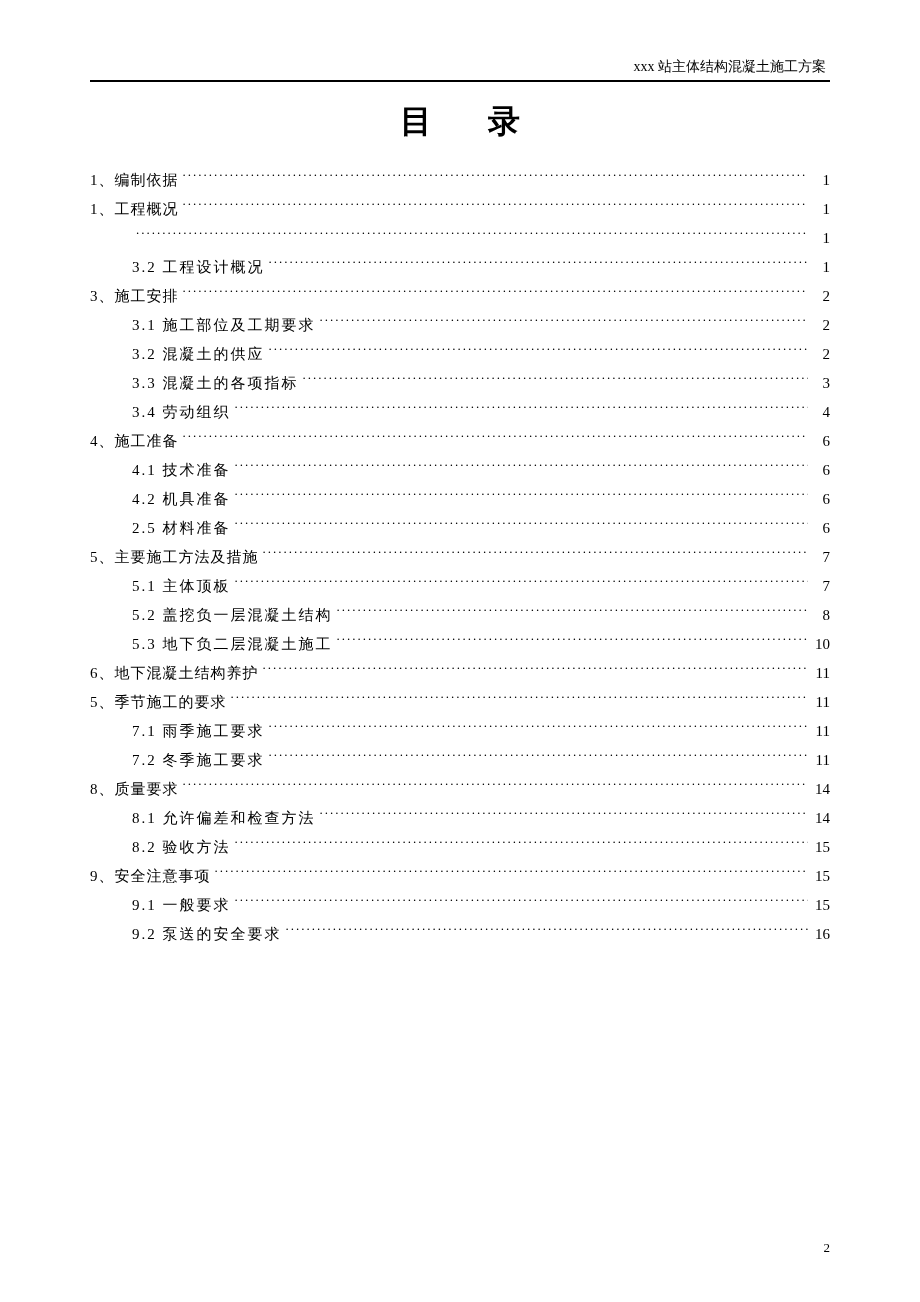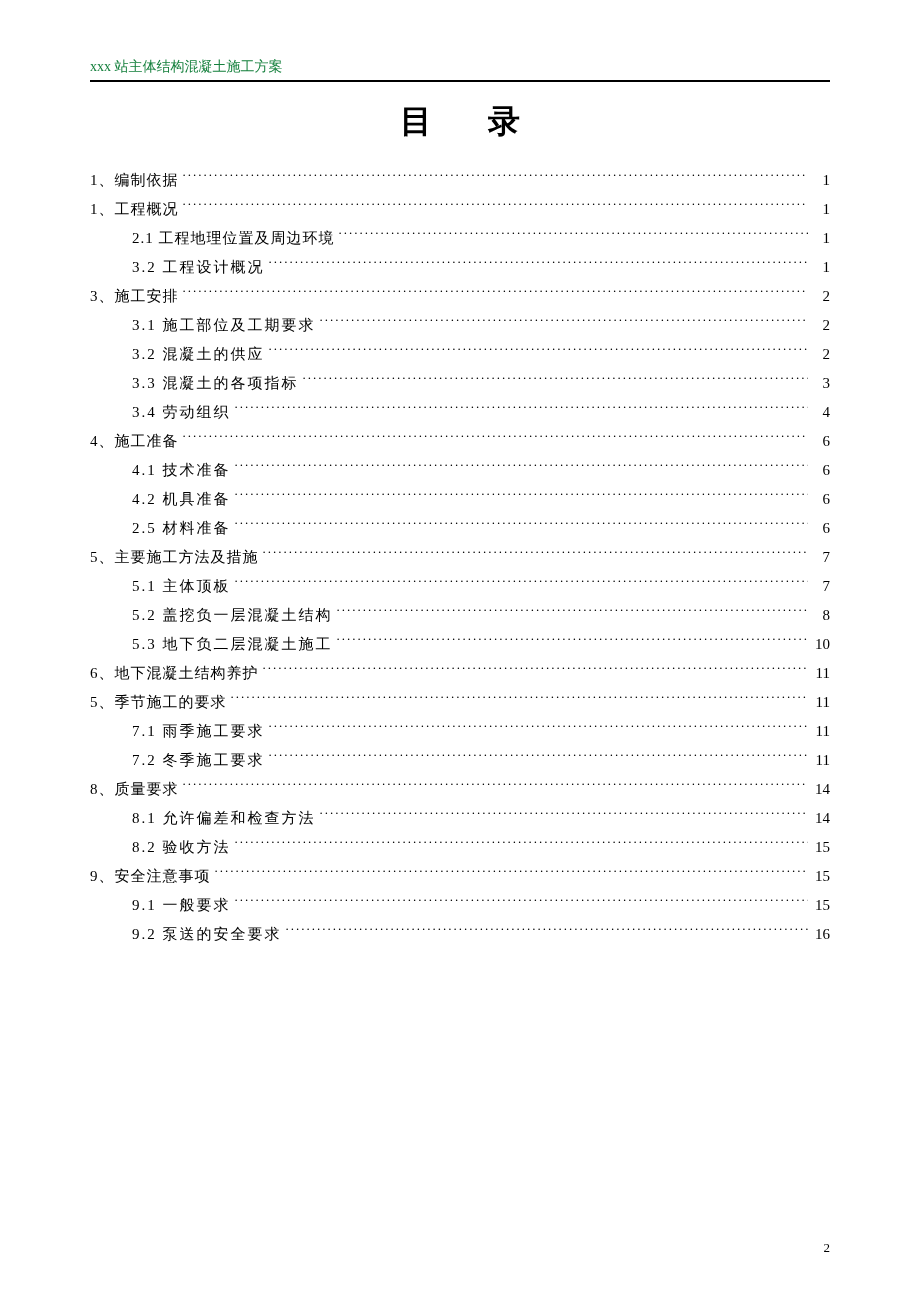--- a/index.html
+++ b/index.html
@@ -9,23 +9,23 @@
     }
     body {
       background: #fff;
       font-family: "SimSun", "宋体", serif;
       width: 920px;
       height: 1302px;
       position: relative;
       padding: 58px 90px 40px 90px;
     }
     .header-text {
-      text-align: left;
+      text-align: right;
       font-size: 14px;
-      color: #15803d;
+      color: #000000;
       padding-right: 4px;
       margin-bottom: 4px;
     }
     .header-line {
       border-bottom: 2px solid #000;
       margin-bottom: 18px;
     }
     .title {
       text-align: center;
       font-size: 32px;
@@ -99,21 +99,20 @@
       <span class="toc-label">1、编制依据</span>
       <span class="toc-dots"></span>
       <span class="toc-page">1</span>
     </div>
     <div class="toc-entry level-1">
       <span class="toc-label">1、工程概况</span>
       <span class="toc-dots"></span>
       <span class="toc-page">1</span>
     </div>
     <div class="toc-entry level-2">
-      <span class="toc-label">2.1 工程地理位置及周边环境</span>
       <span class="toc-dots"></span>
       <span class="toc-page">1</span>
     </div>
     <div class="toc-entry level-2">
       <span class="toc-label spaced">3.2 工程设计概况</span>
       <span class="toc-dots"></span>
       <span class="toc-page">1</span>
     </div>
     <div class="toc-entry level-1">
       <span class="toc-label">3、施工安排</span>

